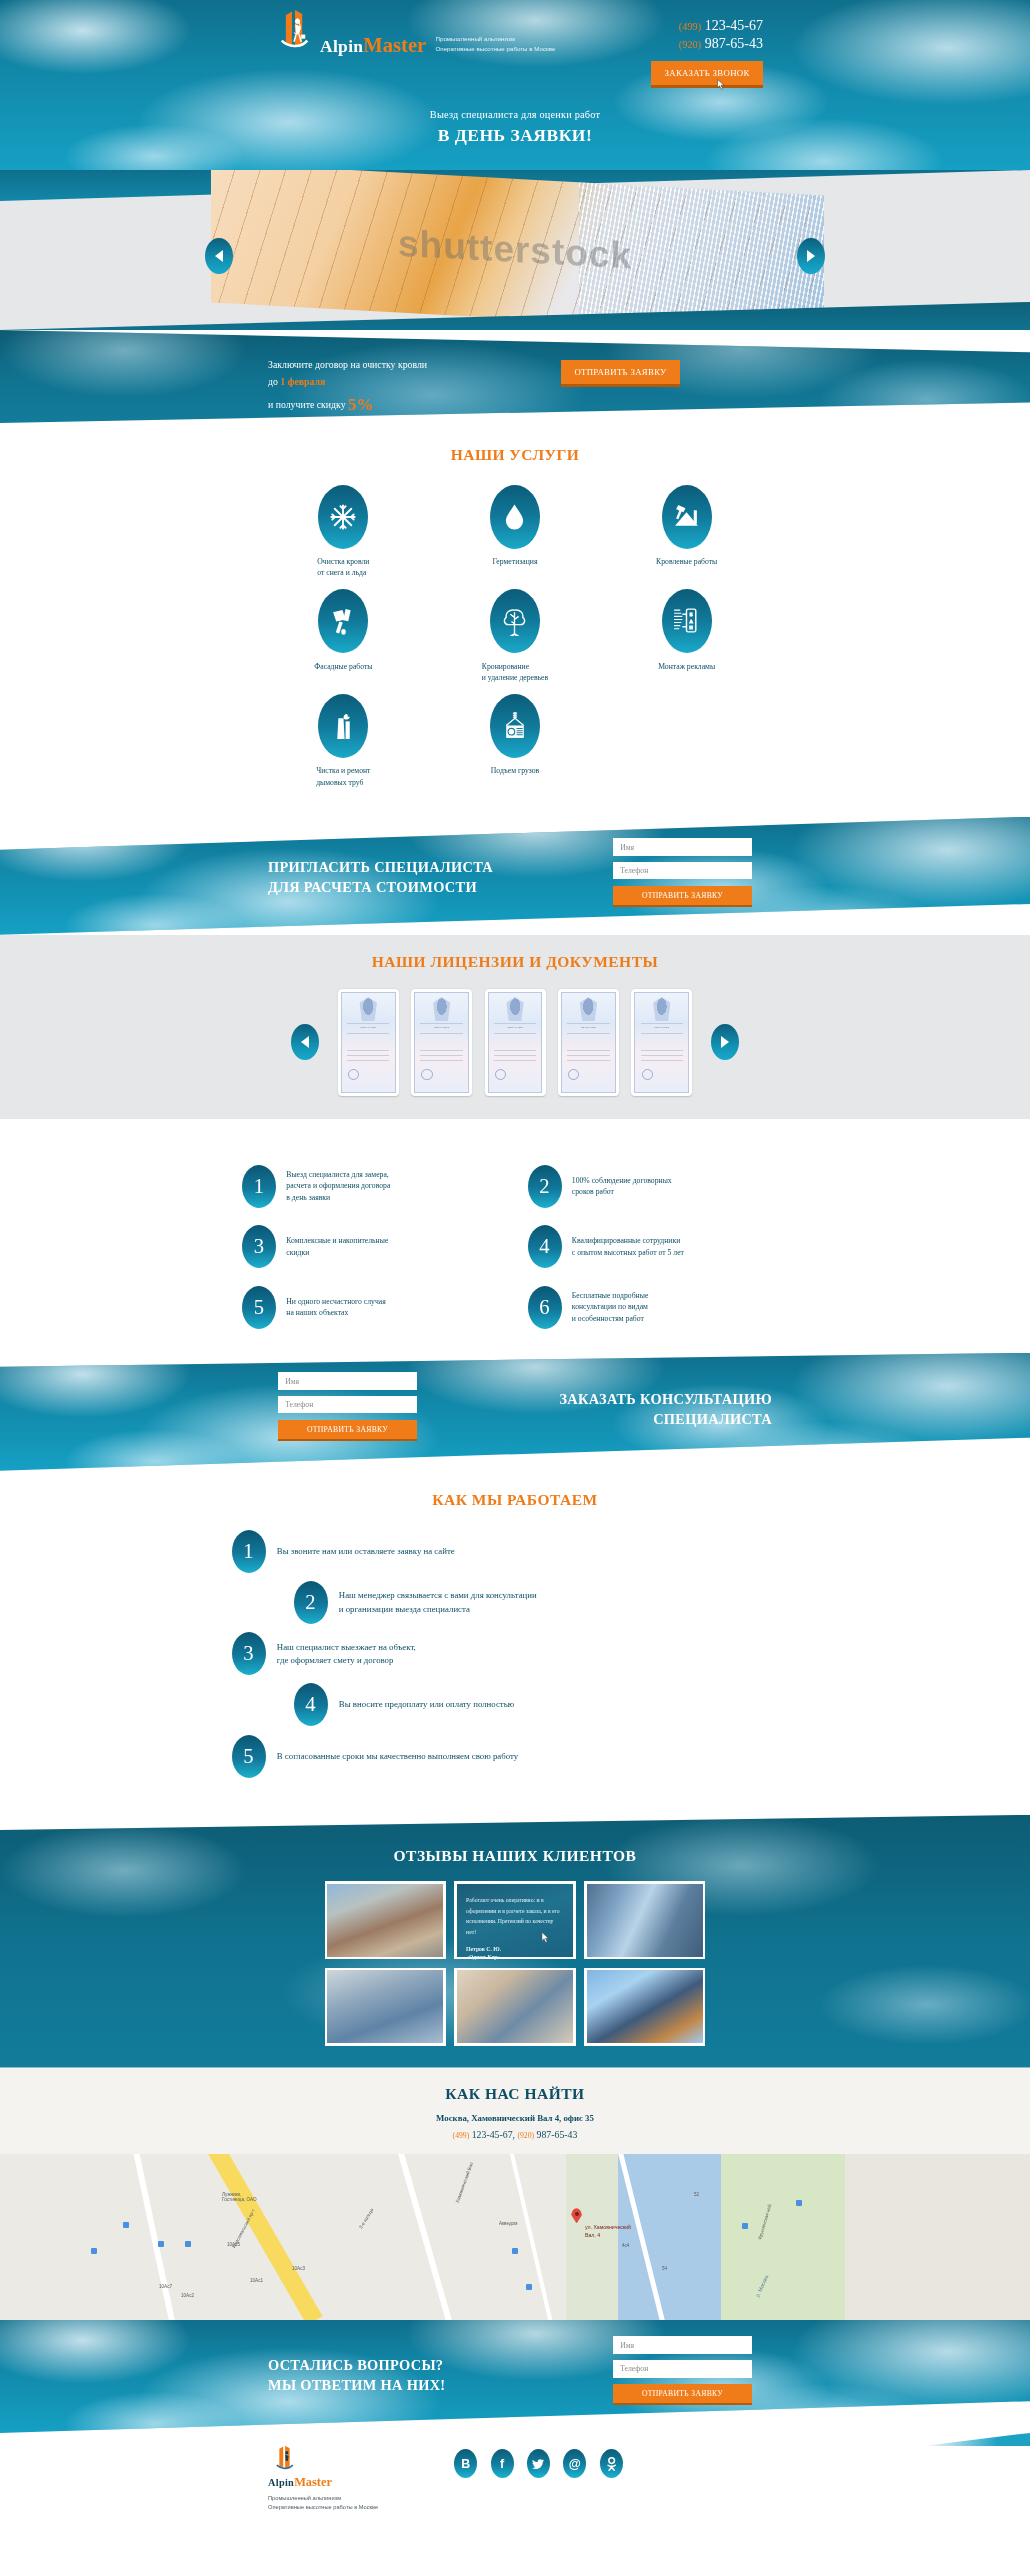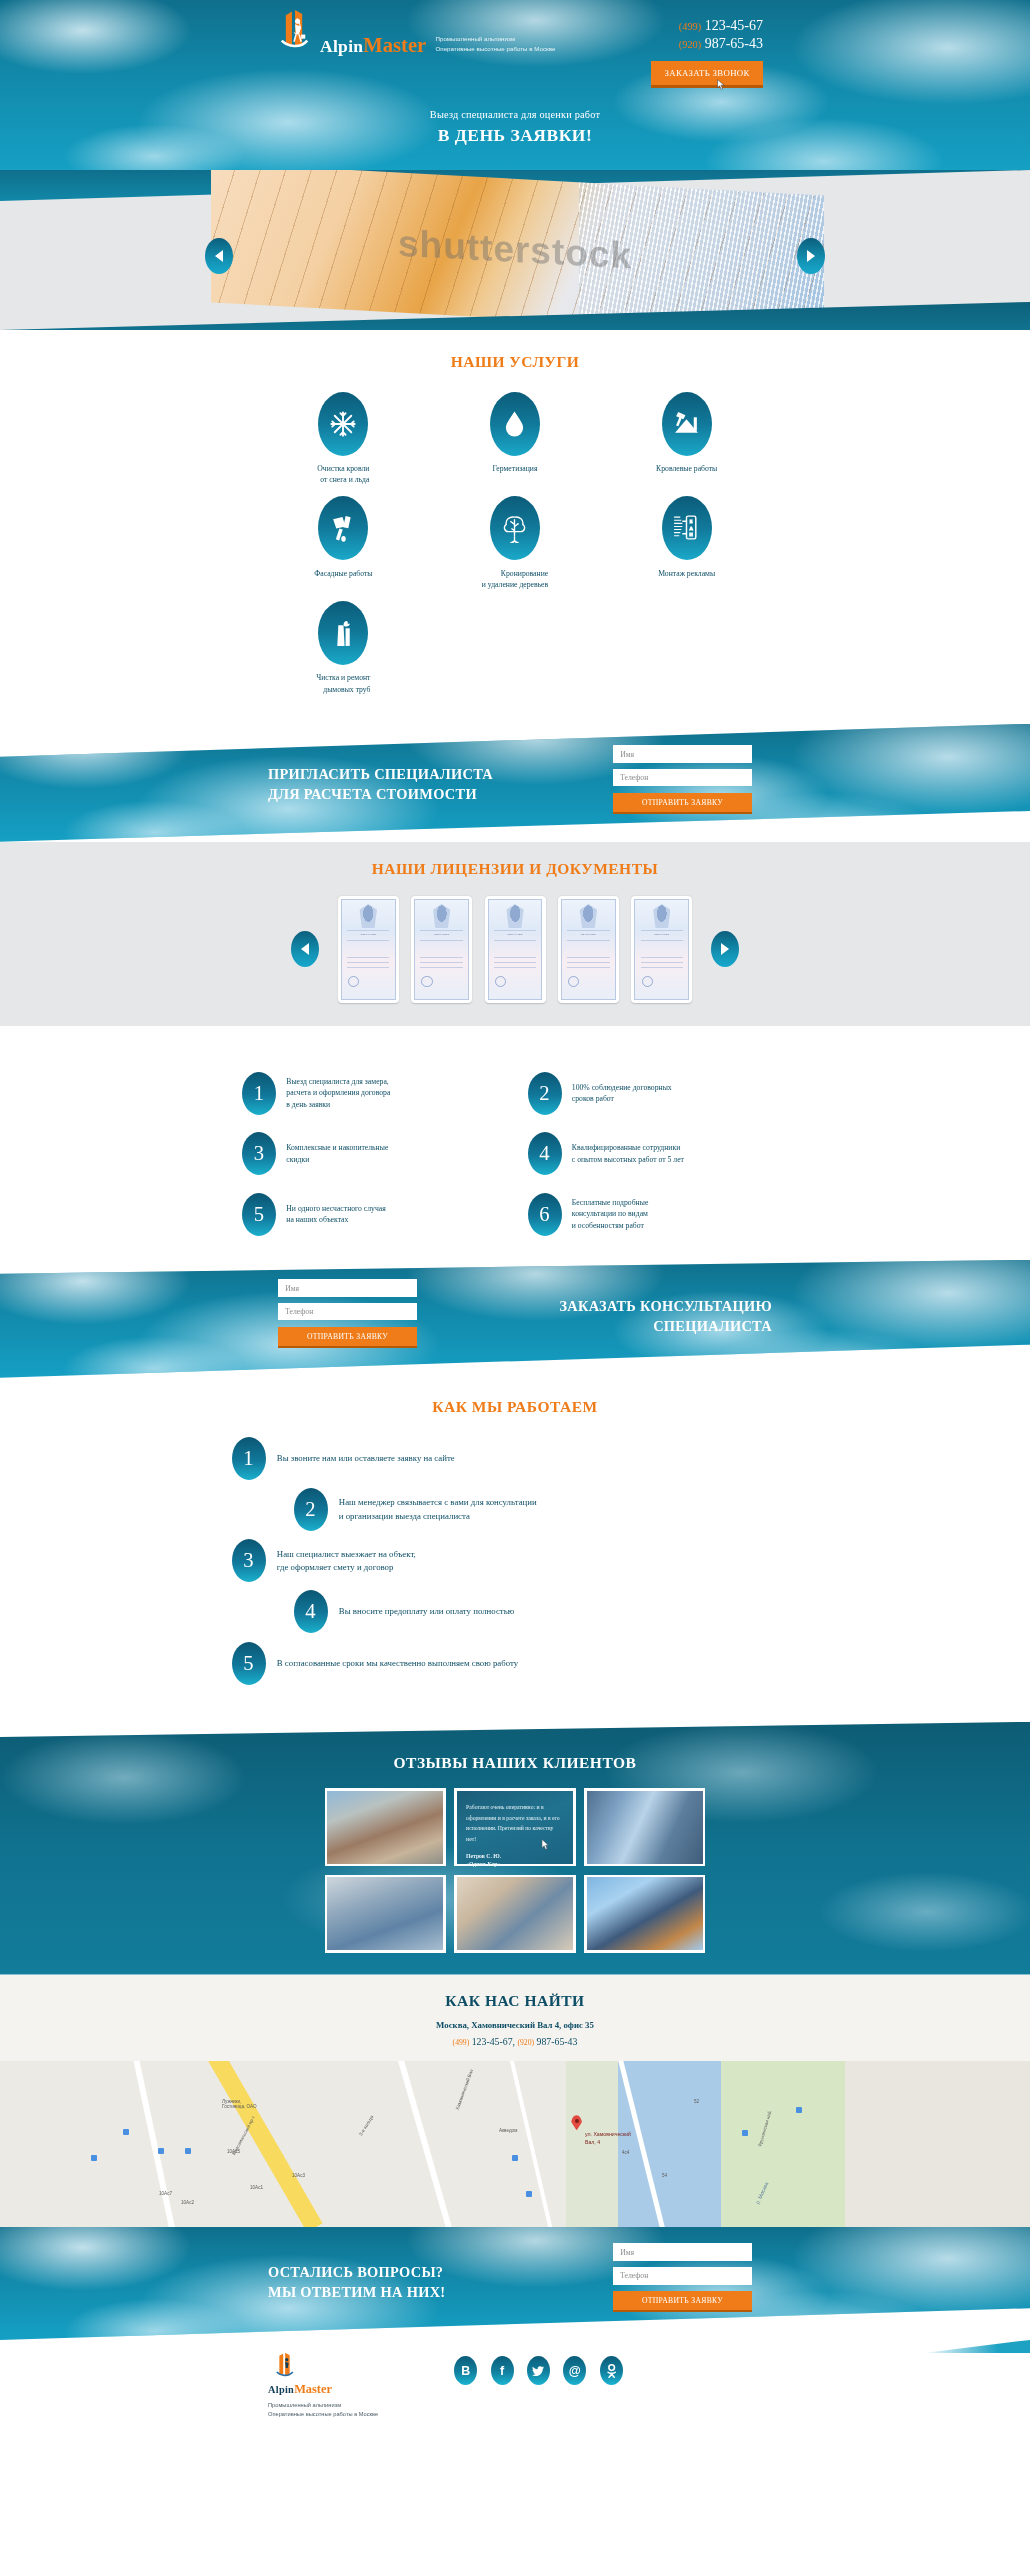--- a/index.html
+++ b/index.html
@@ -98,21 +98,21 @@
   .services{background:#fff;padding:23px 0 29px;}
   .sec-title{text-align:center;font-size:15.5px;font-weight:bold;letter-spacing:0.5px;}
   .sec-title.orange{color:#ef7c18;}
   .sec-title.dark{color:#0d4e66;}
   .sec-title.white{color:#fff;}
   .svc-grid{width:515px;margin:20.6px auto 0;display:grid;grid-template-columns:repeat(3,1fr);row-gap:11.3px;}
   .svc{display:flex;flex-direction:column;align-items:center;}
   .svc-ico{width:50px;height:64px;border-radius:50%;
     background:linear-gradient(180deg,#0b5c79 0%,#11799a 50%,#1aa9c9 100%);
     display:flex;align-items:center;justify-content:center;color:#fff;}
-  .svc-lbl{margin-top:7.2px;text-align:right;color:#0d4e66;font-size:7.7px;line-height:1.45;}
+  .svc-lbl{margin-top:7.2px;text-align:left;color:#0d4e66;font-size:7.7px;line-height:1.45;}
 
   
   .invite{position:relative;height:118px;overflow:hidden;}
   .invite .clipper{position:absolute;inset:0;clip-path:polygon(0 28%,100% 0,100% 74%,0 100%);}
   .invite-inner{position:relative;width:618px;margin:0 auto;height:100%;}
   .invite-title{position:absolute;left:62px;top:40px;color:#fff;font-size:14.4px;font-weight:bold;line-height:1.42;letter-spacing:0.3px;}
   .form-col{position:absolute;right:72px;top:21.6px;width:139px;}
   .fld{width:100%;height:17.5px;border:0;background:#fff;padding:0 7.2px;margin-bottom:6.2px;
     font-family:"Liberation Serif",serif;font-size:7.7px;color:#777;}
   .fld::placeholder{color:#8b8b8b;}
@@ -279,20 +279,33 @@
     <div class="slide-wm">shutterstock</div>
     <div class="arrow left" style="left:205px;top:68px;">
         <i></i>
       </div>
     <div class="arrow right" style="right:205px;top:68px;">
         <i></i>
       </div>
     <div class="slide-skew-bottom"></div>
   </section>
 
+  <section class="discount">
+    <div class="clipper sky-dark"></div>
+    <div class="discount-inner">
+      <div class="disc-text">
+        <div>Заключите договор на очистку кровли</div>
+        <div><span>до </span><span class="hl">1 февраля</span></div>
+        <div><span>и получите скидку </span><span class="pct">5%</span></div>
+      </div>
+      <div class="disc-btn">
+        <button class="btn-orange">ОТПРАВИТЬ ЗАЯВКУ</button>
+      </div>
+    </div>
+  </section>
 
   <section class="services">
     <h2 class="sec-title orange">НАШИ УСЛУГИ</h2>
     <div class="svc-grid">
 
       <div class="svc">
         <div class="svc-ico">
           <svg width="28" height="28" viewBox="0 0 24 24" fill="none" stroke="#fff" stroke-width="1.6" stroke-linecap="round">
             <path d="M12 2v20M2 12h20M4.9 4.9l14.2 14.2M19.1 4.9L4.9 19.1"></path>
             <path d="M12 5l-2.2-2.2M12 5l2.2-2.2M12 19l-2.2 2.2M12 19l2.2 2.2M5 12l-2.2-2.2M5 12l-2.2 2.2M19 12l2.2-2.2M19 12l2.2 2.2"></path>
@@ -364,20 +377,33 @@
         <div class="svc-ico">
           <svg width="24" height="29" viewBox="0 0 23 28" fill="#fff">
             <path d="M7 6 L12 6 L13 26 L6 26 Z"></path>
               <path d="M14 9 L18 9 L18 26 L14 26 Z"></path>
             <path d="M12 5 C13 1 17 1 16 5 C18 3 19 6 16 7 C14 7.6 12 7 12 5z"></path>
           </svg>
         </div>
         <div class="svc-lbl"><span>Чистка и ремонт<br>дымовых труб</span></div>
       </div>
 
+      <div class="svc">
+        <div class="svc-ico">
+          <svg width="28" height="30" viewBox="0 0 27 29" fill="none" stroke="#fff" stroke-width="1.2">
+            <path d="M13.5 1 v6"></path>
+              <path d="M11.5 2 h4 M11.5 4 h4 M11.5 6 h4"></path>
+            <path d="M13.5 7 L5 14 M13.5 7 L22 14"></path>
+            <rect x="5" y="14" width="17" height="12" fill="#fff" stroke="none"></rect>
+            <circle cx="10" cy="20" r="3.2" fill="none" stroke="#1a7e9c" stroke-width="1.1"></circle>
+            <path d="M15 17 h6 M15 19 h6 M15 21 h6 M15 23 h6" stroke="#1a7e9c" stroke-width="1"></path>
+          </svg>
+        </div>
+        <div class="svc-lbl"><span>Подъем грузов</span></div>
+      </div>
 
     </div>
   </section>
 
   <section class="invite">
     <div class="clipper sky"></div>
     <div class="invite-inner">
       <div class="invite-title">
         <div>ПРИГЛАСИТЬ СПЕЦИАЛИСТА</div>
         <div>ДЛЯ РАСЧЕТА СТОИМОСТИ</div>

